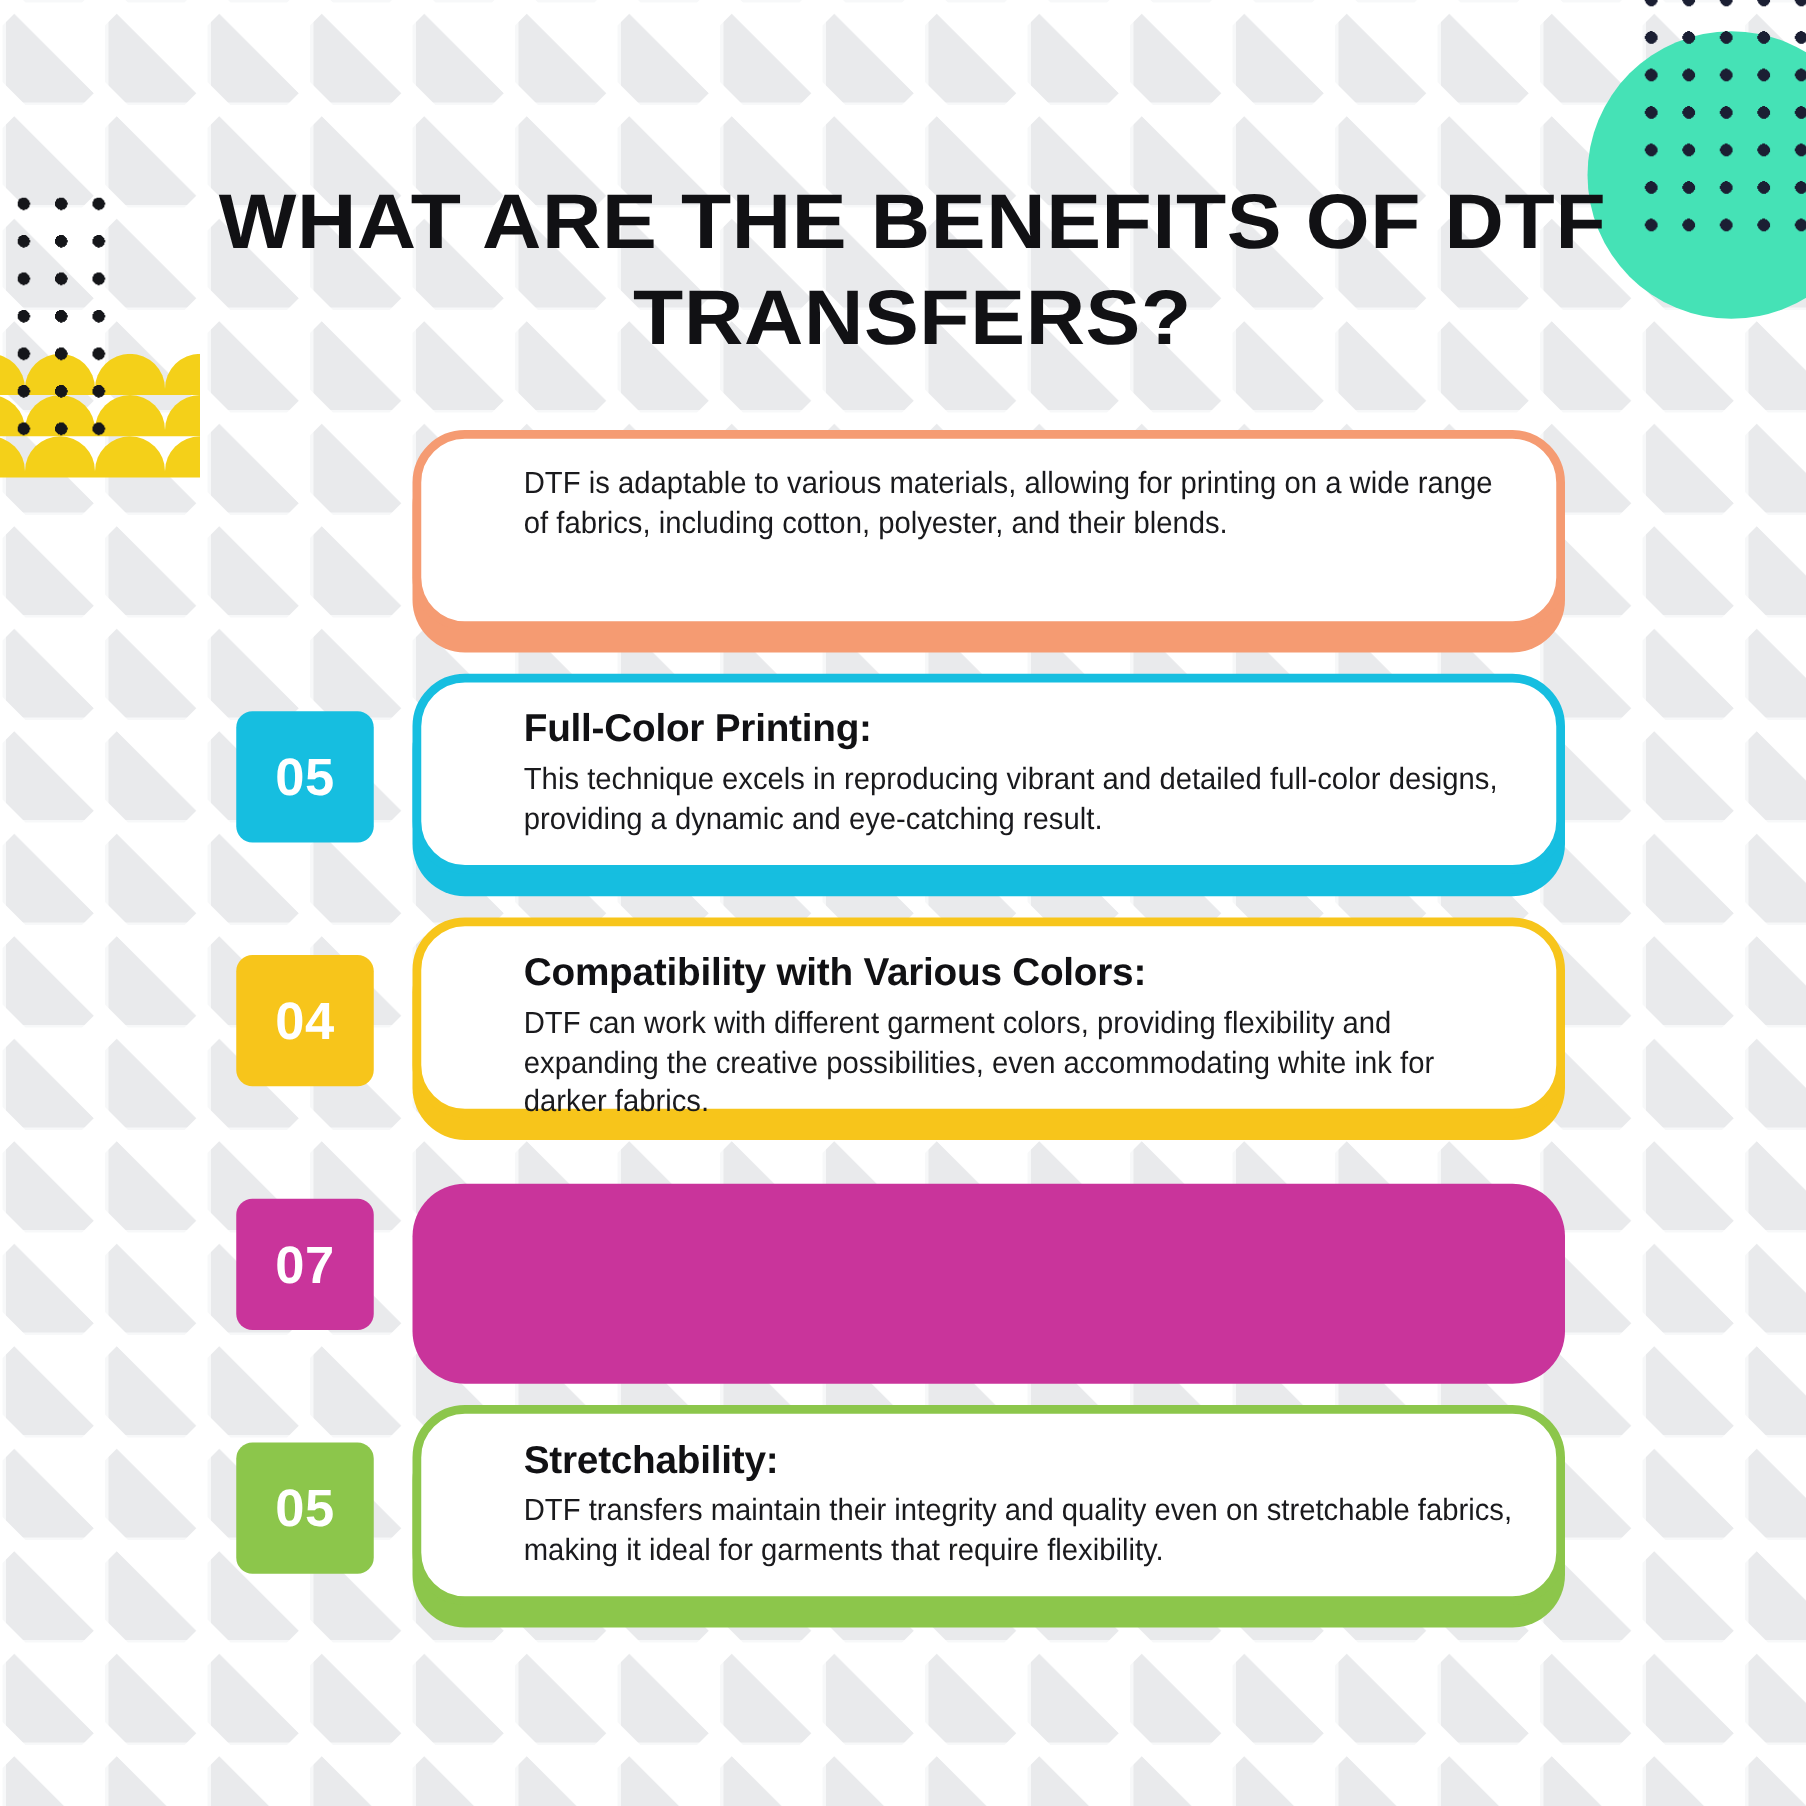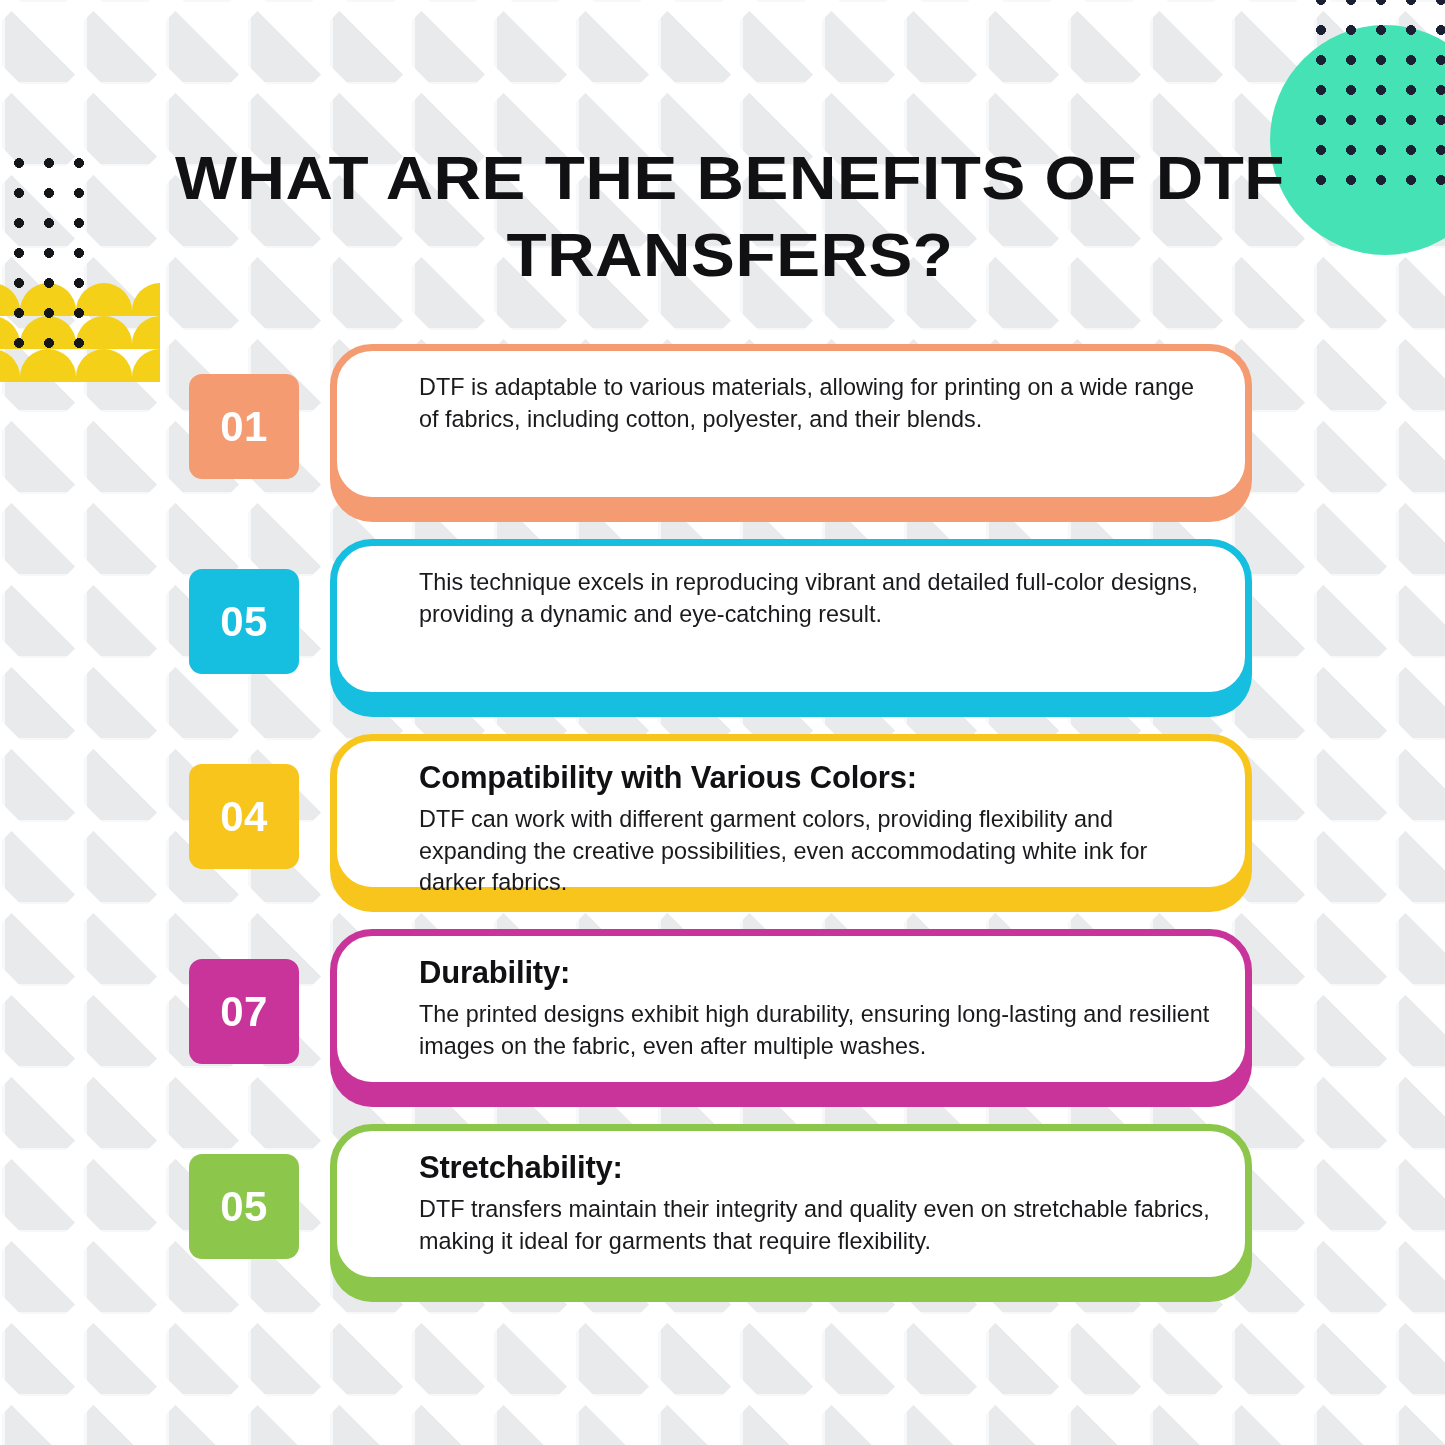--- a/index.html
+++ b/index.html
@@ -528,49 +528,43 @@
   <div class="dotgrid dotgrid-tl"></div>
 
   <h1 class="title">WHAT ARE THE BENEFITS OF DTF TRANSFERS?</h1>
 
   <div class="cards" id="cards-host">
       <div class="card-row">
         <div class="card-shadow" style="background:#F59B72;"></div>
         <div class="card-body" style="border-color:#F59B72;">
           <div class="card-text">DTF is adaptable to various materials, allowing for printing on a wide range of fabrics, including cotton, polyester, and their blends.</div>
         </div>
-        <div class="badge" style="background:#F59B72;">
-          <span>01</span>
-        </div>
       </div>
       <div class="card-row">
         <div class="card-shadow" style="background:#16BEE0;"></div>
         <div class="card-body" style="border-color:#16BEE0;">
+          <div class="card-heading">Full-Color Printing:</div>
           <div class="card-text">This technique excels in reproducing vibrant and detailed full-color designs, providing a dynamic and eye-catching result.</div>
         </div>
         <div class="badge" style="background:#16BEE0;">
           <span>05</span>
         </div>
       </div>
       <div class="card-row">
         <div class="card-shadow" style="background:#F7C51B;"></div>
         <div class="card-body" style="border-color:#F7C51B;">
           <div class="card-heading">Compatibility with Various Colors:</div>
           <div class="card-text">DTF can work with different garment colors, providing flexibility and expanding the creative possibilities, even accommodating white ink for darker fabrics.</div>
         </div>
         <div class="badge" style="background:#F7C51B;">
           <span>04</span>
         </div>
       </div>
       <div class="card-row">
         <div class="card-shadow" style="background:#C9349B;"></div>
-        <div class="card-body" style="border-color:#C9349B;">
-          <div class="card-heading">Durability:</div>
-          <div class="card-text">The printed designs exhibit high durability, ensuring long-lasting and resilient images on the fabric, even after multiple washes.</div>
-        </div>
         <div class="badge" style="background:#C9349B;">
           <span>07</span>
         </div>
       </div>
       <div class="card-row">
         <div class="card-shadow" style="background:#8CC64B;"></div>
         <div class="card-body" style="border-color:#8CC64B;">
           <div class="card-heading">Stretchability:</div>
           <div class="card-text">DTF transfers maintain their integrity and quality even on stretchable fabrics, making it ideal for garments that require flexibility.</div>
         </div>

